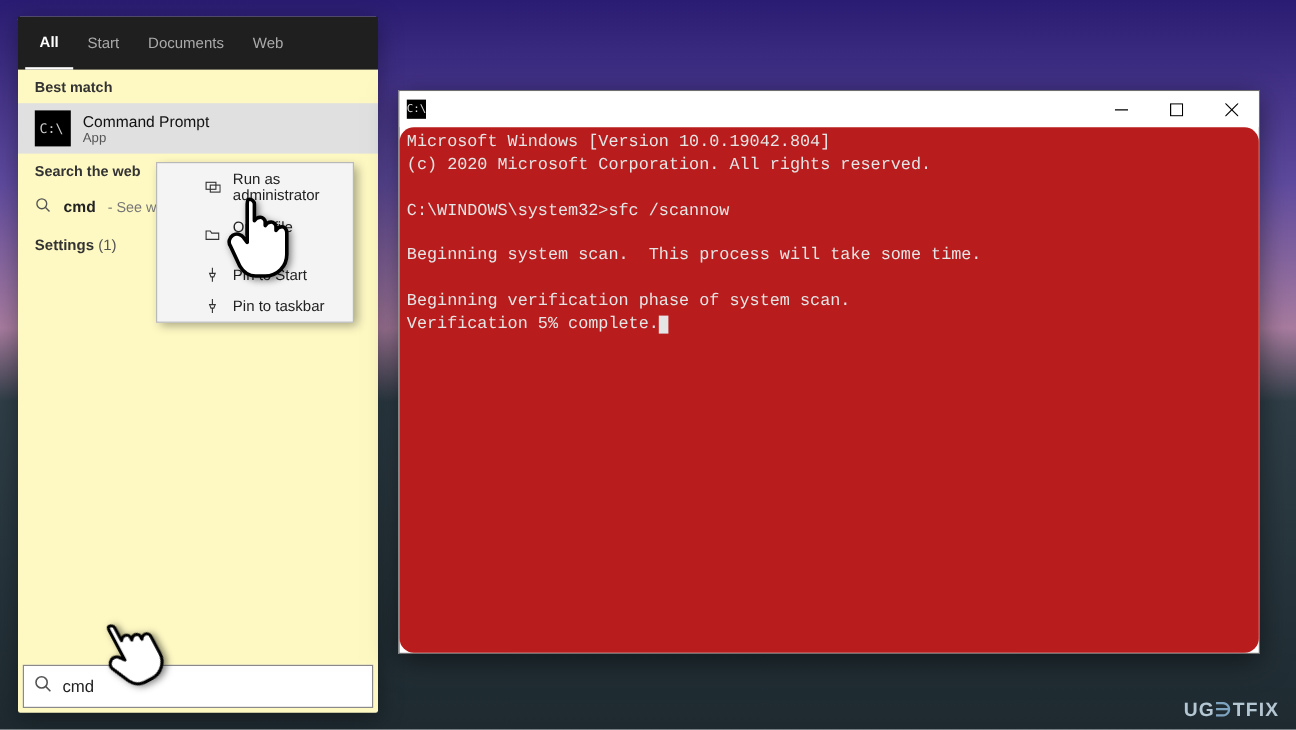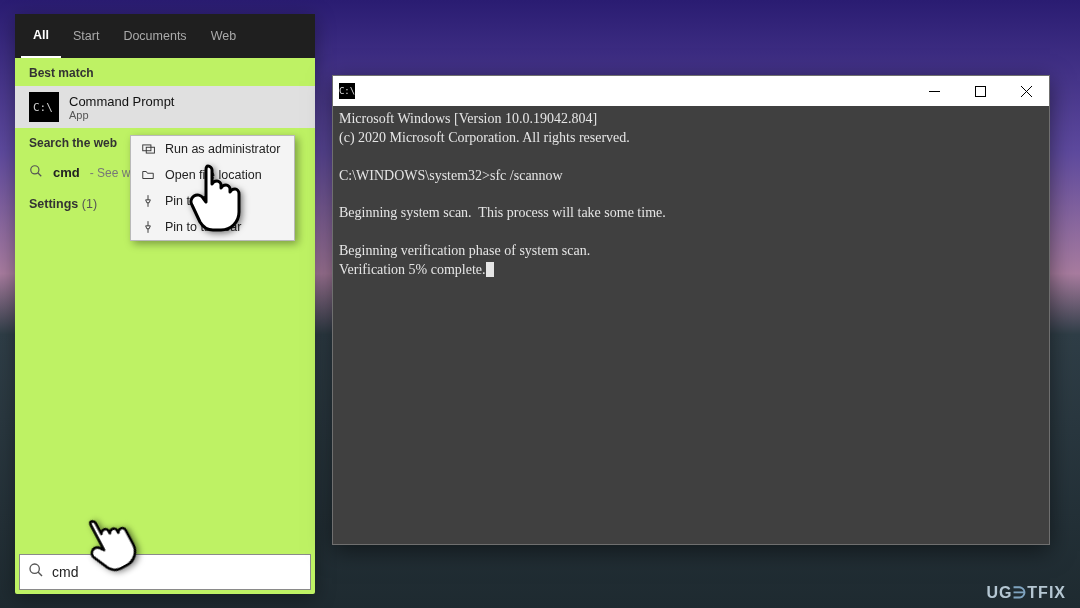--- a/index.html
+++ b/index.html
@@ -9,21 +9,21 @@
   background: linear-gradient(180deg, #2a1c72 0%, #5e4a9e 25%, #a87c9f 45%, #2f3e47 55%, #1e2a30 100%);
   position: relative;
   overflow: hidden;
 }
 
 
 .search-panel {
   position: absolute;
   left: 15px; top: 14px;
   width: 300px; height: 580px;
-  background: #bef264;
+  background: #fef9c3;
   display: flex; flex-direction: column;
   box-shadow: 0 4px 20px rgba(0,0,0,0.35);
   border-radius: 2px;
   justify-content: space-between;
 }
 .tabs {
   display: flex; align-items: center;
   background: #1f1f1f; color: #aaa;
   height: 44px; padding: 0 6px;
   font-size: 12.5px;
@@ -73,21 +73,21 @@
 }
 
 
 .context-menu {
   position:absolute;
   left:130px; top:135px;
   width:165px;
   background:#f4f4f4;
   border:1px solid #b9b9b9;
   box-shadow: 3px 3px 8px rgba(0,0,0,0.35);
-  font-size:12.5px; color:#222;
+  font-size:12.5px; color:#222;padding-left:29px;
 }
 .cm-item {
   display:flex; align-items:center; gap:10px;
   padding:6px 10px; cursor:pointer;
 }
 .cm-item svg, .cm-item .cm-ico { width:14px; height:14px; flex:0 0 14px; }
 
 
 .cmd-window {
   position:absolute;
@@ -110,26 +110,27 @@
   color:#ddd; font-family:monospace; font-size:9px;
   display:flex; align-items:center; justify-content:center;
 }
 .win-btns { display:flex; }
 .win-btn {
   width:46px; height:30px; display:flex; align-items:center; justify-content:center;
   font-size:14px; color:#000; cursor:pointer;
 }
 
 .console {
-  flex:1; background:#404040; color:#e5e5e5;
-  font-family: Liberation Serif, serif;
+  flex:1; background:#b91c1c; color:#e5e5e5;
+  font-family: Liberation Mono, monospace;
   font-size:14px; line-height:1.35;
   padding:4px 6px;
   white-space:pre;
   overflow:hidden;
+  border-radius:12px;
 }
 .console .cursor {
   display:inline-block; width:8px; height:15px;
   background:#e5e5e5; vertical-align:text-bottom;
 }
 
 
 .pointer { position:absolute; filter: drop-shadow(2px 2px 3px rgba(0,0,0,0.5)); }
 .pointer svg { display:block; }
 

